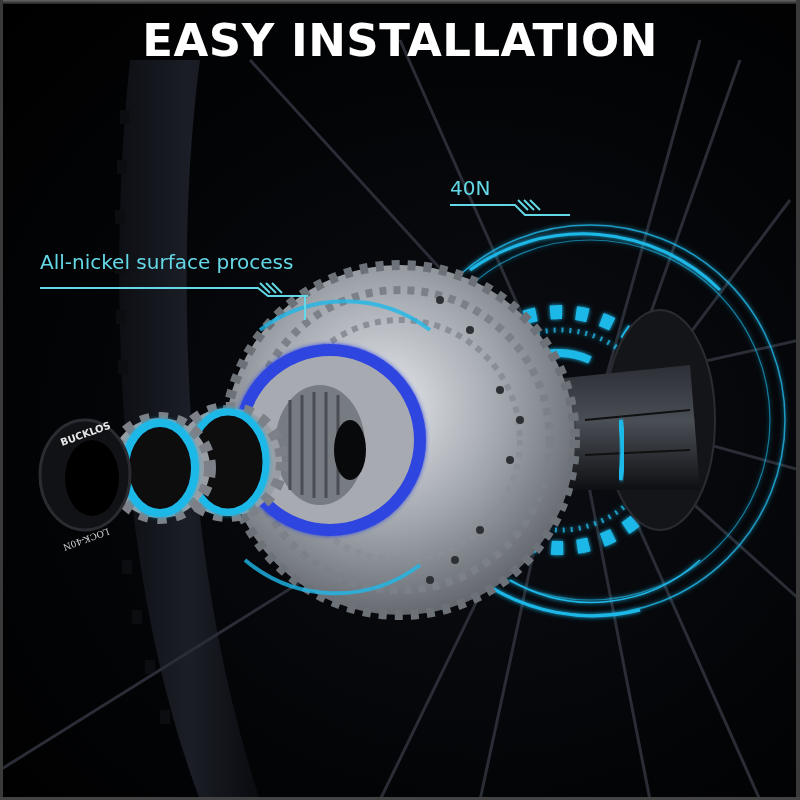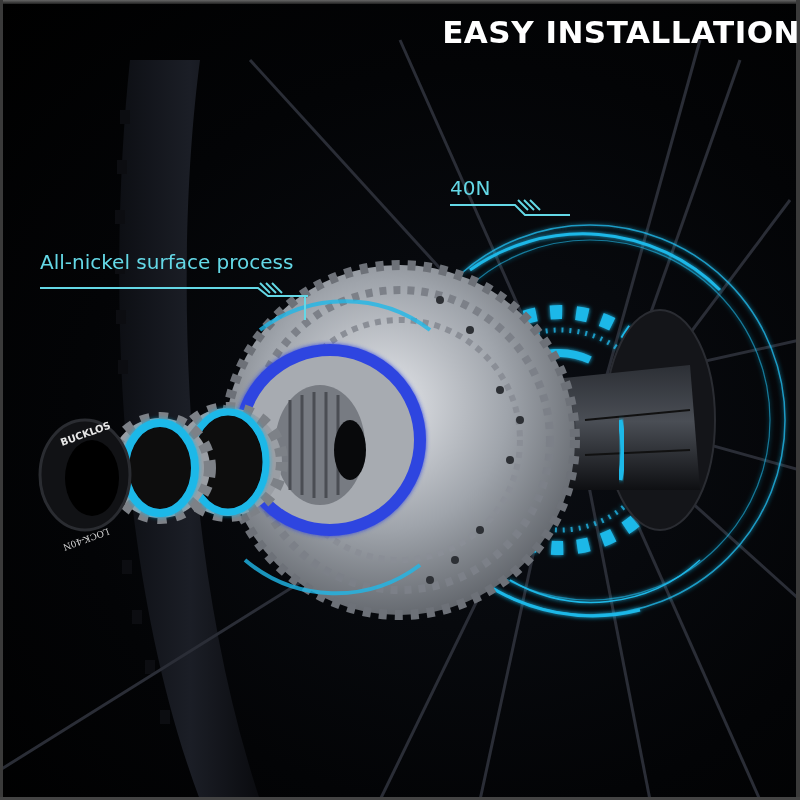--- a/index.html
+++ b/index.html
@@ -4,22 +4,22 @@
   <style>
     html, body { margin: 0; padding: 0; }
     body { width: 800px; height: 800px; overflow: hidden; background: #000; }
     .stage { position: relative; width: 800px; height: 800px; background: radial-gradient(ellipse at 60% 55%, #0b0e14 0%, #030406 60%, #000 100%); overflow: hidden; }
     .stage::before { content: ""; position: absolute; left: 0; top: 0; right: 0; height: 4px; background: linear-gradient(#666, #222); z-index: 5; }
     .stage::after { content: ""; position: absolute; left: 0; bottom: 0; right: 0; height: 3px; background: #444; z-index: 5; }
     .edge-l { position: absolute; left: 0; top: 0; bottom: 0; width: 3px; background: #3a3a3a; z-index: 5; }
     .edge-r { position: absolute; right: 0; top: 0; bottom: 0; width: 4px; background: #3a3a3a; z-index: 5; }
     svg.art { position: absolute; left: 0; top: 0; }
     .headline {
-      position: absolute; left: 0; right: 0; top: 14px; text-align: right;
-      font-family: "DejaVu Sans", sans-serif; font-weight: bold; font-size: 31px;
+      position: absolute; left: 0; right: 0; top: 14px; text-align: center;
+      font-family: "DejaVu Sans", sans-serif; font-weight: bold; font-size: 45px;
       letter-spacing: 0.5px; color: #fff; z-index: 6;
     }
     .callout {
       position: absolute; font-family: "DejaVu Sans", sans-serif; color: #64d8e6; z-index: 6; text-align: center;
     }
     .callout-nickel { left: 40px; top: 250px; font-size: 20px; }
     .callout-torque { left: 450px; top: 176px; font-size: 20px; }
   </style>
 </head>
 <body>

